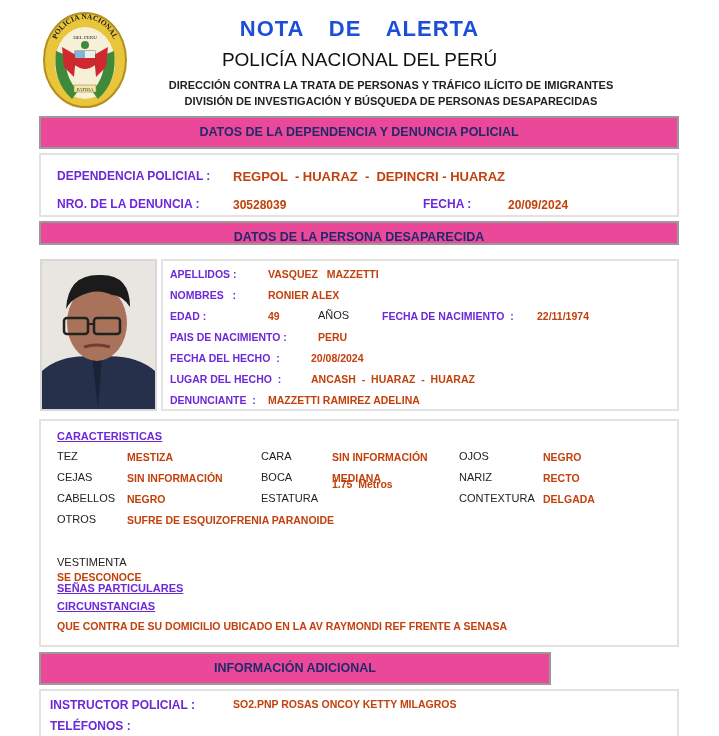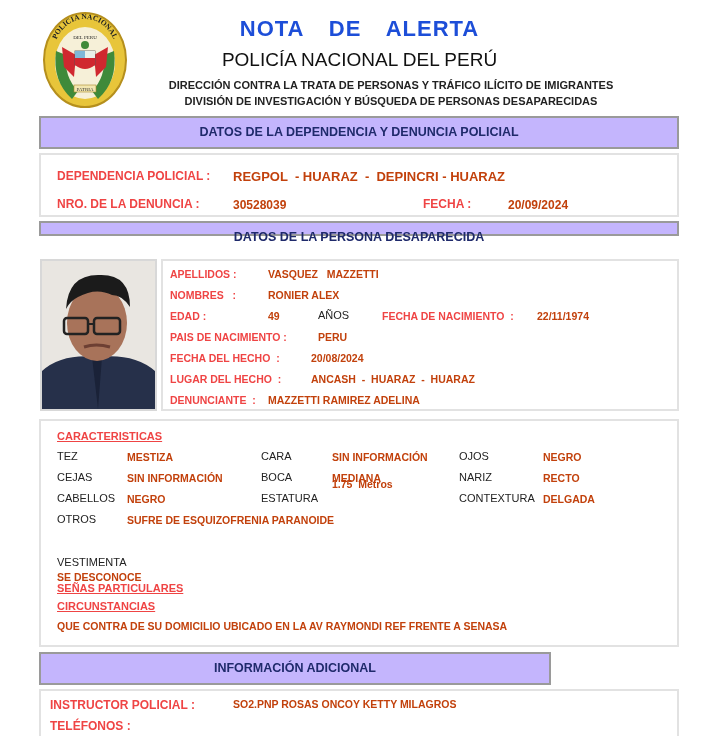--- a/index.html
+++ b/index.html
@@ -1,28 +1,28 @@
 <!DOCTYPE html>
 <html><head>
 <meta charset="utf-8">
 <style>
   html, body { margin: 0; padding: 0; background: #ffffff; }
   body { width: 719px; height: 736px; position: relative; overflow: hidden; font-family: "Liberation Sans", sans-serif; color: #1a1a1a; }
   .abs { position: absolute; }
   .navy { color: #c2410c; font-weight: bold; }
-  .lbl { color: #ef4444; font-weight: bold; }
+  .lbl { color: #6d28d9; font-weight: bold; }
   .plain { color: #222; font-weight: normal; }
 
   
   .logo { left: 42px; top: 11px; width: 86px; height: 98px; }
   .title-red { left: 0; width: 719px; top: 16px; text-align: center; font-size: 22px; font-weight: bold; color: #1d4ed8; letter-spacing: 1px; word-spacing: 18px; }
   .title-main { left: 0; width: 719px; top: 49px; text-align: center; font-size: 19px; color: #111; padding-left: 0; }
   .subtitle { left: 0; width: 782px; top: 77px; text-align: center; font-size: 11px; font-weight: bold; color: #222; line-height: 16px; }
 
-  .bar { background: #c4b5fd; border: 2px solid #9a9a9a; box-sizing: border-box; text-align: center; font-weight: bold; font-size: 12.5px; color: #1f2a6b; }
+  .bar { background: #ec4899; border: 2px solid #9a9a9a; box-sizing: border-box; text-align: center; font-weight: bold; font-size: 12.5px; color: #1f2a6b; }
   .panel { background: #fff; border: 2px solid #e2e2e2; box-sizing: border-box; }
 
   .t12 { font-size: 12px; }
   .t11 { font-size: 11px; }
   .t10 { font-size: 10.5px; }
   .u { text-decoration: underline; }
 
   .photo { left: 40px; top: 259px; width: 117px; height: 152px; border: 2px solid #d8d8d8; box-sizing: border-box; overflow: hidden; background: #eceae6; }
 </style>
 </head>
@@ -62,21 +62,21 @@
   <span>DATOS DE LA DEPENDENCIA Y DENUNCIA POLICIAL</span>
 </div>
 <div class="abs panel" style="left:39px; top:153px; width:640px; height:64px;"></div>
 <div class="abs lbl t12" style="left:57px; top:169px;">DEPENDENCIA POLICIAL :</div>
 <div class="abs navy t12" style="left:233px; top:169px; font-size:13px; white-space:pre;">REGPOL  - HUARAZ  -  DEPINCRI - HUARAZ</div>
 <div class="abs lbl t12" style="left:57px; top:197px;">NRO. DE LA DENUNCIA :</div>
 <div class="abs navy t12" style="left:233px; top:198px;">30528039</div>
 <div class="abs lbl t12" style="left:423px; top:197px;">FECHA :</div>
 <div class="abs navy t12" style="left:508px; top:198px;">20/09/2024</div>
 
-<div class="abs bar" style="left:39px; top:221px; width:640px; height:15px; line-height:29px;">
+<div class="abs bar" style="left:39px; top:221px; width:640px; height:24px; line-height:29px;">
   <span>DATOS DE LA PERSONA DESAPARECIDA</span>
 </div>
 
 <div class="abs photo">
   <svg width="113" height="148" viewBox="0 0 113 148">
     <rect width="113" height="148" fill="#e9e6e1"></rect>
     <path d="M0 110 Q20 92 56 96 Q92 92 113 110 L113 148 L0 148 Z" fill="#26304a"></path>
     <path d="M50 96 L56 148 L60 96 Z" fill="#1a2238"></path>
     <ellipse cx="55" cy="62" rx="30" ry="38" fill="#a8735a"></ellipse>
     <path d="M24 48 Q26 14 56 14 Q88 12 88 46 Q80 34 70 34 Q54 26 36 36 Q28 40 24 48 Z" fill="#1b1b1b"></path>

